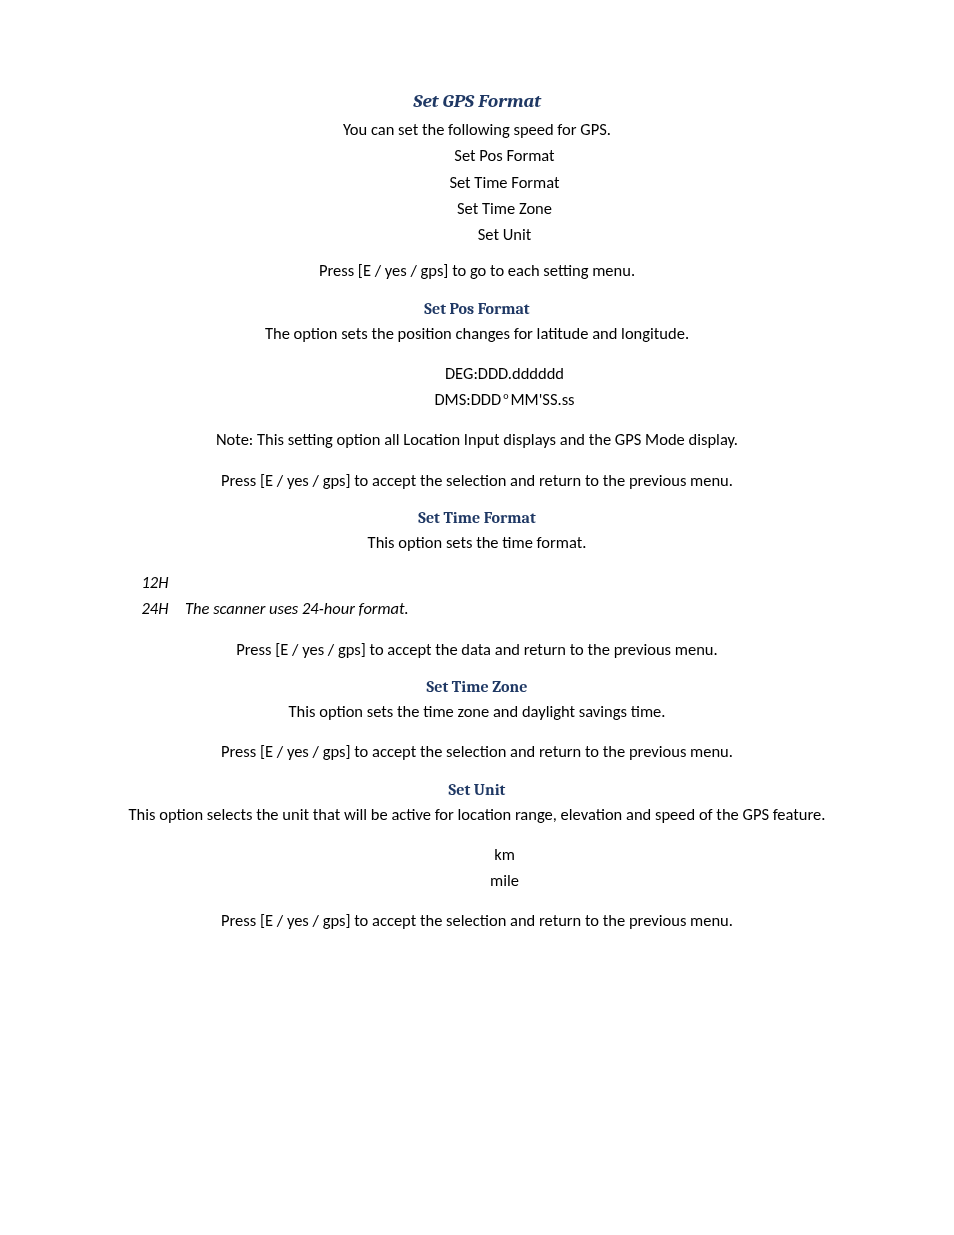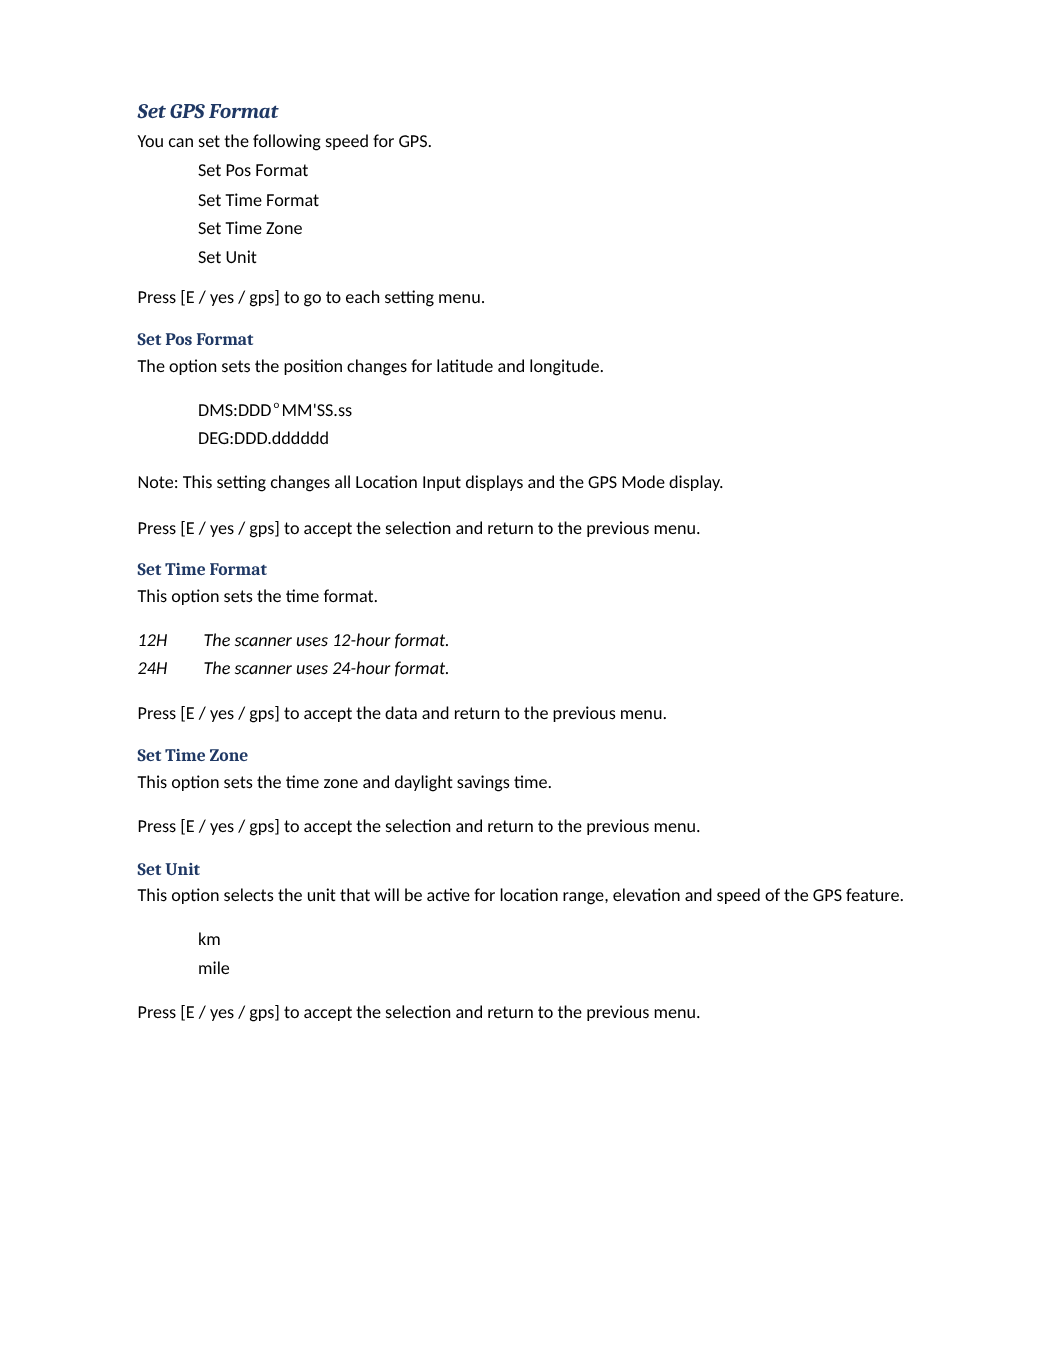--- a/index.html
+++ b/index.html
@@ -7,20 +7,21 @@
     padding: 0;
     background: #ffffff;
     font-family: Calibri, "Segoe UI", Arial, sans-serif;
     color: #000000;
     width: 954px;
     height: 1235px;
     box-sizing: border-box;
   }
   .page {
     padding: 90px 125px 0 125px;
+    text-align: center;
   }
   .h1 {
     font-family: Cambria, Georgia, "Times New Roman", serif;
     font-style: italic;
     font-weight: bold;
     color: #1f3864;
     font-size: 19px;
     margin: 0 0 6px 0;
   }
   .h2 {
@@ -70,36 +71,35 @@
     <div class="p indent1">Set Time Zone</div>
     <div class="p indent1">Set Unit</div>
   </div>
 
   <div class="p block">Press [E / yes / gps] to go to each setting menu.</div>
 
   <div class="h2">Set Pos Format</div>
   <div class="p block">The option sets the position changes for latitude and longitude.</div>
 
   <div class="block">
+    <div class="p indent1">DEG:DDD.dddddd</div>
     <div class="p indent1">
       <span>DMS:DDD</span><span class="sup">o</span><span>MM'SS.ss</span>
     </div>
-    <div class="p indent1">DEG:DDD.dddddd</div>
   </div>
 
-  <div class="p block">Note: This setting changes all Location Input displays and the GPS Mode display.</div>
+  <div class="p block">Note: This setting option all Location Input displays and the GPS Mode display.</div>
   <div class="p block">Press [E / yes / gps] to accept the selection and return to the previous menu.</div>
 
   <div class="h2">Set Time Format</div>
   <div class="p block">This option sets the time format.</div>
 
   <div class="block">
     <div class="p tf-row">
       <span class="tf-key">12H</span>
-      <span>The scanner uses 12-hour format.</span>
     </div>
     <div class="p tf-row">
       <span class="tf-key">24H</span>
       <span>The scanner uses 24-hour format.</span>
     </div>
   </div>
 
   <div class="p block">Press [E / yes / gps] to accept the data and return to the previous menu.</div>
 
   <div class="h2">Set Time Zone</div>

